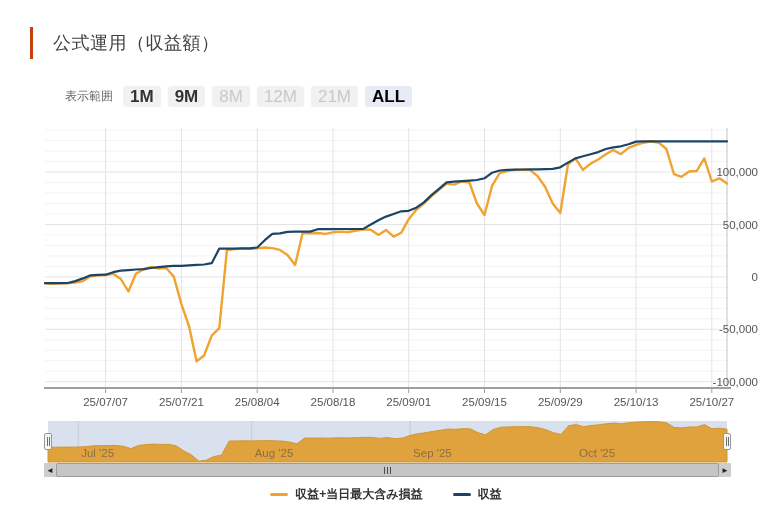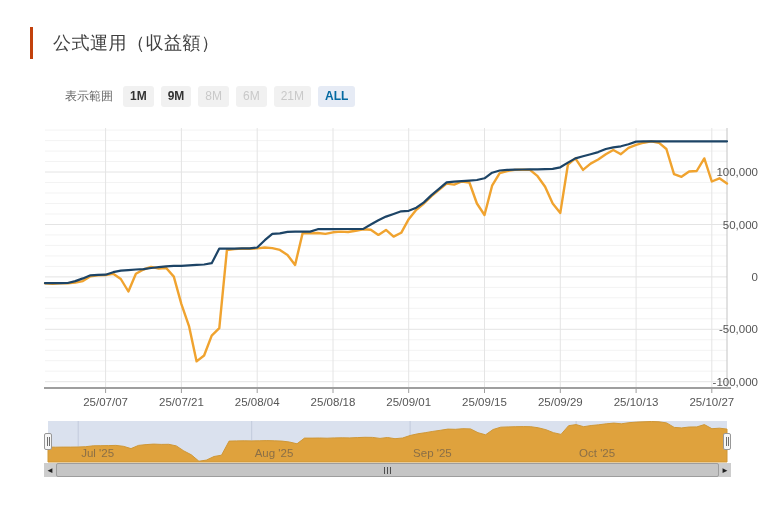--- a/index.html
+++ b/index.html
@@ -4,24 +4,24 @@
 <style>
   html,body{margin:0;padding:0;background:#fff;}
   .page{position:relative;width:763px;height:508px;background:#ffffff;overflow:hidden;
         font-family:"Liberation Sans","DejaVu Sans",sans-serif;}
   
   .hdr{position:absolute;left:30px;top:27px;border-left:3px solid #c2410c;padding-left:20px;height:32px;display:flex;align-items:center;}
   .hdr h1{margin:0;font-size:18px;font-weight:400;color:#3f3f3f;letter-spacing:.5px;}
   
   .range-row{position:absolute;left:33px;top:86px;display:flex;align-items:center;gap:7px;margin-left:32px;}
   .range-label{font-size:12px;color:#666;margin-right:3px;}
-  .rbtn{font-family:inherit;font-size:12px;font-weight:700;color:#333;background:#f1f1f1;
+  .rbtn{font-family:inherit;font-size:17px;font-weight:700;color:#333;background:#f1f1f1;
         border:none;border-radius:3px;padding:4px 7px;line-height:13px;cursor:pointer;}
   .rbtn.disabled{color:#c9c9c9;cursor:default;font-weight:400;}
-  .rbtn.selected{background:#e6ebf5;color:#0369a1;}
+  .rbtn.selected{background:#e6ebf5;color:#000000;}
   
   svg.chart{position:absolute;left:0;top:0;}
   .plot-capture{position:absolute;left:45px;top:128px;width:682px;height:260px;}
   
   .nav-handle{position:absolute;width:8px;height:17px;top:433px;background:#f6f6f6;
               border:1px solid #989898;border-radius:2px;box-sizing:border-box;
               display:flex;align-items:center;justify-content:center;gap:1px;}
   .nav-handle i{display:block;width:1px;height:9px;background:#6e6e6e;}
   
   .sbar{position:absolute;left:44px;top:463px;width:687px;height:14px;background:#cdcdcd;
@@ -47,21 +47,21 @@
 
   <div class="hdr">
     <h1>公式運用（収益額）</h1>
   </div>
 
   <div class="range-row">
     <span class="range-label">表示範囲</span>
     <button class="rbtn">1M</button>
     <button class="rbtn">9M</button>
     <button class="rbtn disabled">8M</button>
-    <button class="rbtn disabled">6M</button>
+    <button class="rbtn disabled">12M</button>
     <button class="rbtn disabled">21M</button>
     <button class="rbtn selected">ALL</button>
   </div>
 
   <svg class="chart" id="chart-svg" width="763" height="508" viewBox="0 0 763 508">
       <line x1="45" x2="727" y1="381.7" y2="381.7" stroke="#E4E4E4" stroke-width="1"></line>
       <line x1="45" x2="727" y1="371.2" y2="371.2" stroke="#F3F3F3" stroke-width="1"></line>
       <line x1="45" x2="727" y1="360.7" y2="360.7" stroke="#F3F3F3" stroke-width="1"></line>
       <line x1="45" x2="727" y1="350.3" y2="350.3" stroke="#F3F3F3" stroke-width="1"></line>
       <line x1="45" x2="727" y1="339.8" y2="339.8" stroke="#F3F3F3" stroke-width="1"></line>
@@ -149,14 +149,24 @@
     <div class="sbar-track">
       <div class="sbar-thumb">
           <i></i>
           <i></i>
           <i></i>
         </div>
     </div>
     <div class="sbar-arrow">►</div>
   </div>
 
+  <div class="legend">
+    <div class="legend-item">
+      <span class="legend-swatch" style="background: rgb(240, 163, 47);"></span>
+      <span class="legend-text">収益+当日最大含み損益</span>
+    </div>
+    <div class="legend-item">
+      <span class="legend-swatch" style="background: rgb(29, 68, 102);"></span>
+      <span class="legend-text">収益</span>
+    </div>
+  </div>
 
 </div>
 
 </body></html>

